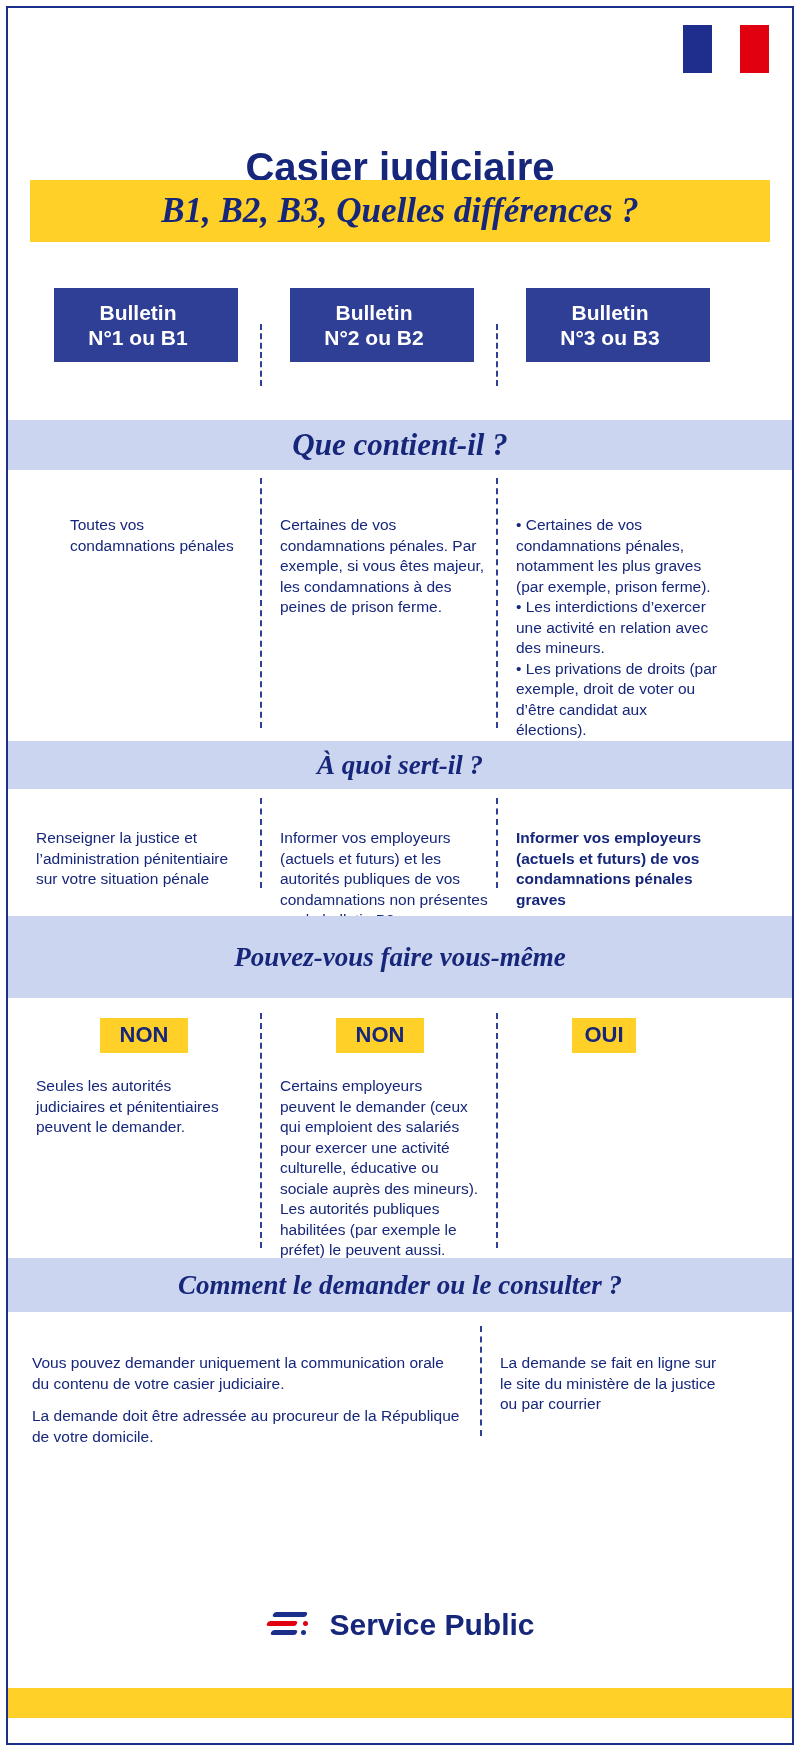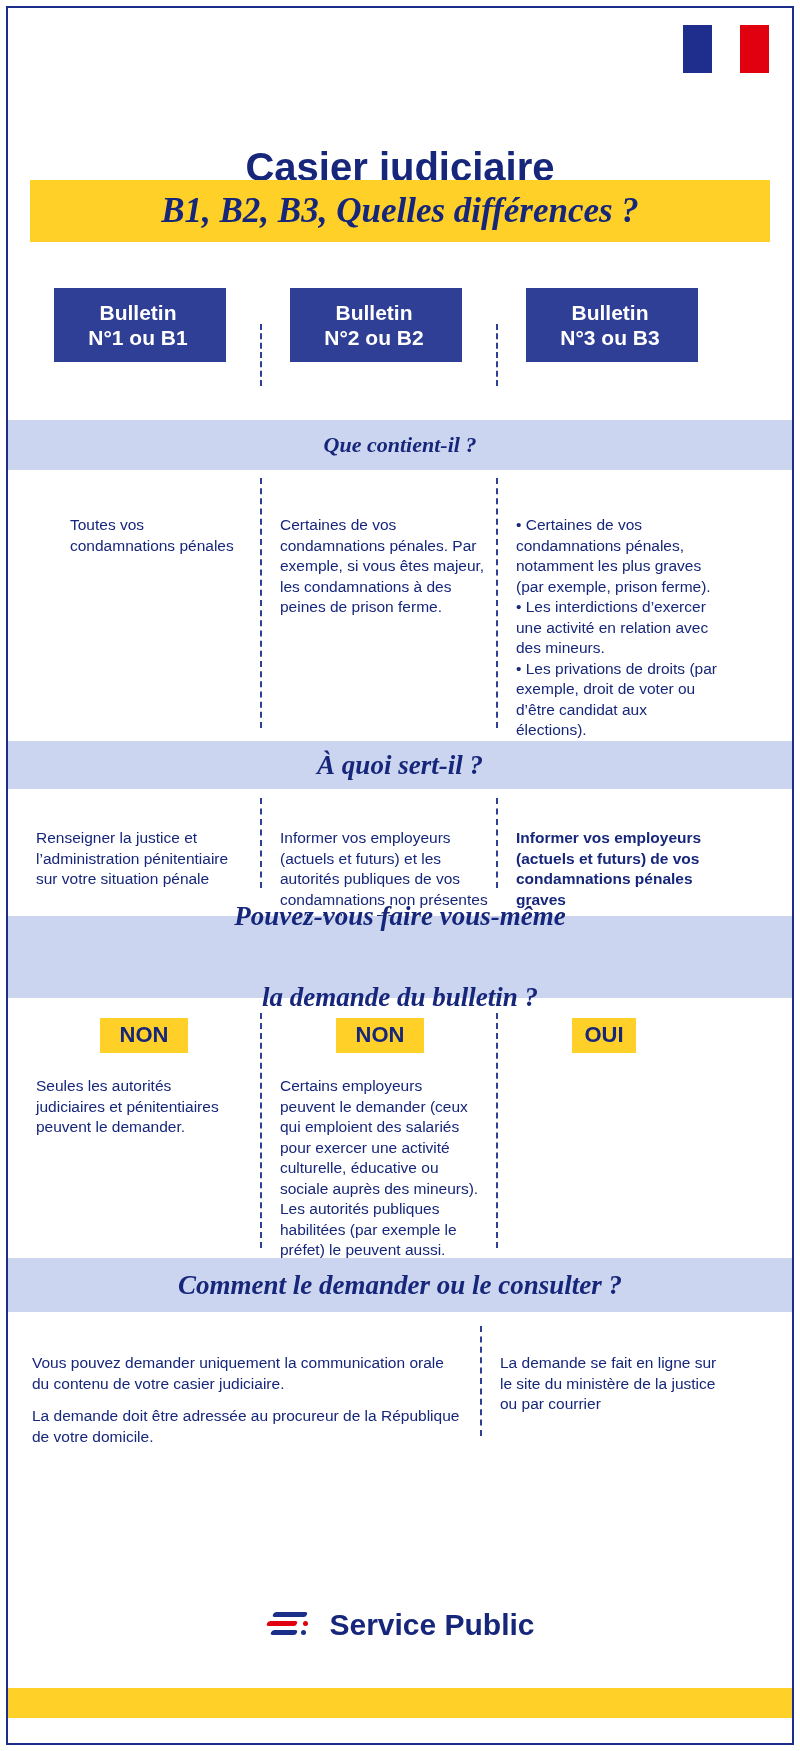--- a/index.html
+++ b/index.html
@@ -115,21 +115,21 @@
   }
   .col-head {
     position: absolute;
     top: 0;
     background: #2f3f96;
     color: #ffffff;
     text-align: center;
     font-weight: bold;
     font-size: 21px;
     line-height: 25px;
-    padding: 12px 4px 12px 0;
+    padding: 12px 16px 12px 0;
     width: 168px;
   }
   .col-head .l2 { display: block; }
   .ch1 { left: 46px; }
   .ch2 { left: 282px; }
   .ch3 { left: 518px; }
 
   
   .vsep {
     position: absolute;
@@ -251,21 +251,21 @@
       <div class="col-head ch3">
         <span>Bulletin</span>
         <span class="l2">N°3 ou B3</span>
       </div>
     </div>
 
     <div class="vsep" style="left:252px; top:316px; height:62px;"></div>
     <div class="vsep" style="left:488px; top:316px; height:62px;"></div>
 
     <div class="band" style="top:412px; height:50px;">
-      <span style="font-size:22px;">Que contient-il ?</span>
+      <span style="font-size:31px;">Que contient-il ?</span>
     </div>
     <div class="vsep" style="left:252px; top:470px; height:250px;"></div>
     <div class="vsep" style="left:488px; top:470px; height:250px;"></div>
 
     <div class="cell" style="left:62px; top:487px; width:175px;">
       <p>Toutes vos condamnations pénales</p>
     </div>
     <div class="cell" style="left:508px; top:487px; width:205px;">
       <p style="margin-bottom:0">• Certaines de vos condamnations pénales, notamment les plus graves (par exemple, prison ferme).</p>
       <p style="margin-bottom:0">• Les interdictions d’exercer une activité en relation avec des mineurs.</p>
@@ -286,21 +286,20 @@
     </div>
     <div class="cell" style="left:272px; top:800px; width:210px;">
       <p>Informer vos employeurs (actuels et futurs) et les autorités publiques de vos condamnations non présentes sur le bulletin B3</p>
     </div>
     <div class="cell" style="left:508px; top:800px; width:205px;font-weight:bold;">
       <p>Informer vos employeurs (actuels et futurs) de vos condamnations pénales graves</p>
     </div>
 
     <div class="band" style="top:908px; height:82px; flex-direction:column;gap:48px;">
       <span class="b-line" style="font-size:27px; line-height:33px;">Pouvez-vous faire vous-même</span>
-      <span class="b-line" style="font-size:27px; line-height:33px;">la demande du bulletin ?</span>
     </div>
 
     <div class="badge" style="left:92px; top:1010px; width:88px;">NON</div>
     <div class="badge" style="left:328px; top:1010px; width:88px;">NON</div>
     <div class="badge" style="left:564px; top:1010px; width:64px;">OUI</div>
 
     <div class="vsep" style="left:252px; top:1005px; height:235px;"></div>
     <div class="vsep" style="left:488px; top:1005px; height:235px;"></div>
 
     <div class="cell" style="left:28px; top:1048px; width:205px;">

